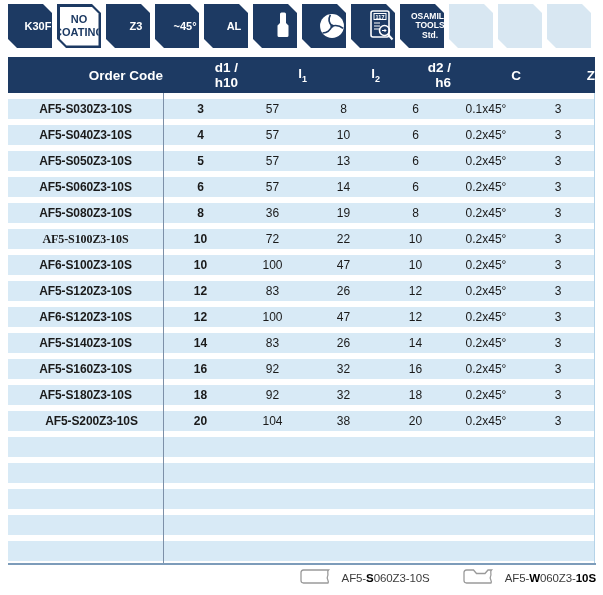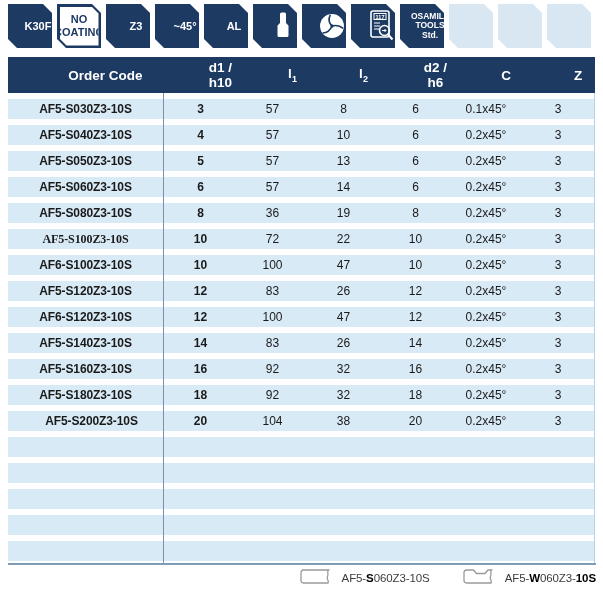--- a/index.html
+++ b/index.html
@@ -34,21 +34,21 @@
     display:flex;align-items:center;justify-content:center;
     color:var(--navy);font-weight:bold;font-size:11px;text-align:center;line-height:1.15;
   }
   .badge.empty{background:var(--placeholder);}
 
   
   .t-header{
     position:absolute;left:8px;top:57px;width:587px;height:36px;background:var(--navy);
     display:flex;align-items:center;color:#fff;font-weight:bold;font-size:13.5px;
   }
-  .t-header .cell{text-align:center;box-sizing:border-box;padding-left:40px;}
+  .t-header .cell{text-align:right;box-sizing:border-box;padding-left:40px;}
   .t-header sub{font-size:9px;}
   .t-body{position:absolute;left:8px;top:93px;width:587px;}
   .row{height:20px;margin-top:6px;display:flex;background:var(--stripe);}
   .row .cell{
     box-sizing:border-box;text-align:center;font-size:12px;line-height:20px;
     color:var(--text);white-space:nowrap;overflow:hidden;
   }
   .cell.c-order{font-weight:bold;letter-spacing:-0.1px;}
   .cell.c-d1{font-weight:bold;}
   .v-divider{position:absolute;left:163px;top:93px;width:1px;height:470px;background:var(--divider);}

